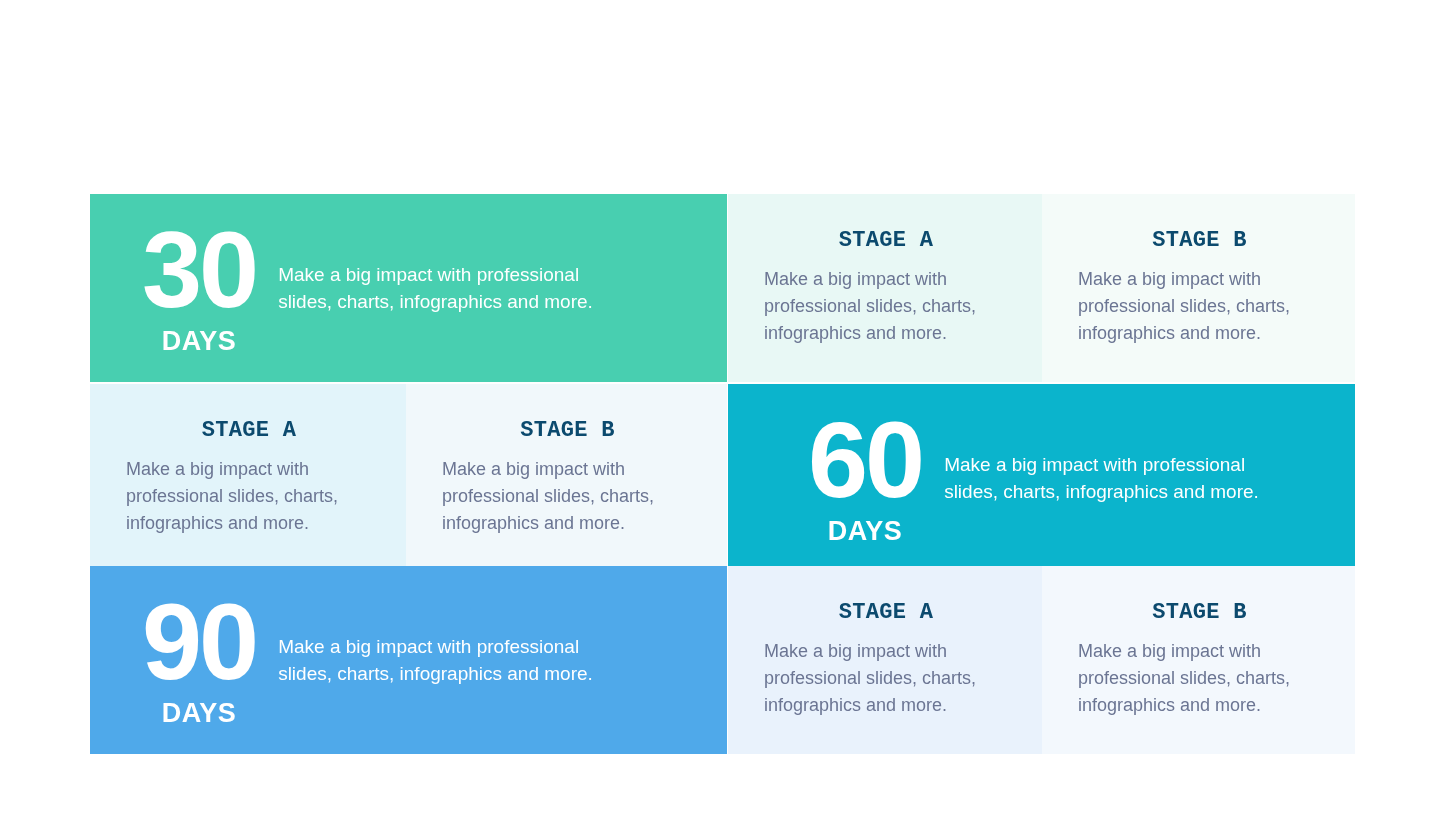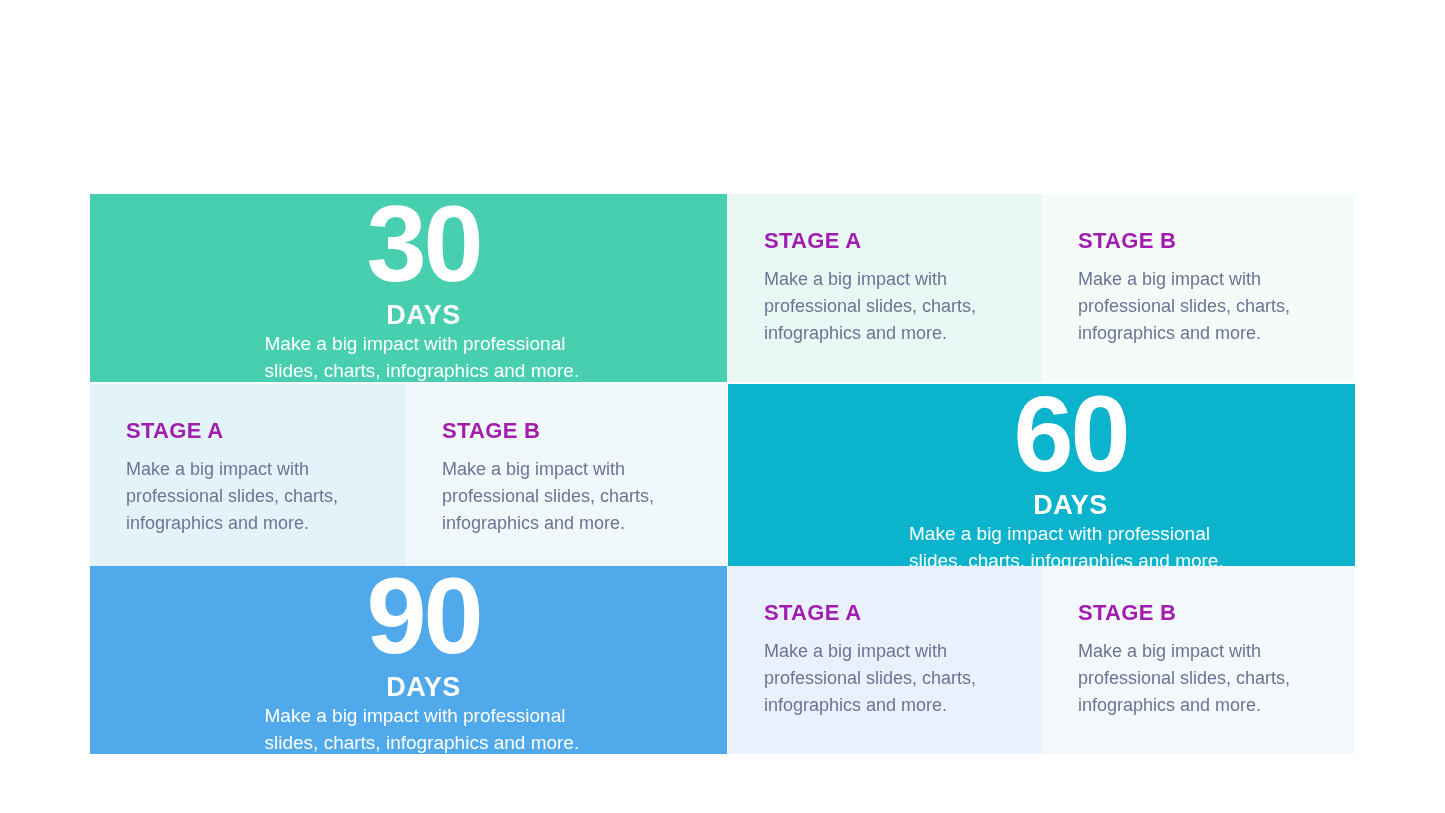--- a/index.html
+++ b/index.html
@@ -68,21 +68,20 @@
   .row-3 { top: 372px; }
 
   
   .num-panel {
     position: absolute;
     top: 0;
     height: 188px;
     display: flex;
     align-items: center;
     box-sizing: border-box;
-    flex-direction: column;
   }
   .num-panel.left  { left: 0px;   width: 637px; padding-left: 52px; }
   .num-panel.right { left: 638px; width: 627px; padding-left: 80px; }
 
   .num-block {
     text-align: center;
     flex: 0 0 auto;
     margin-right: 22px;
   }
   .num-value {
@@ -115,27 +114,28 @@
 
   
   .stage-cell {
     position: absolute;
     top: 0;
     height: 188px;
     box-sizing: border-box;
     padding: 34px 34px 0 36px;
   }
   .stage-title {
-    font-family: Liberation Sans, sans-serif;
+    font-family: Liberation Mono, monospace;
     font-size: 22px;
     line-height: 26px;
     font-weight: bold;
     letter-spacing: 0.3px;
-    color: #a21caf;
+    color: #0c4a6e;
     margin: 0 0 12px 0;
+    text-align: center;
   }
   .stage-desc {
     font-family: "Liberation Sans", sans-serif;
     font-size: 18px;
     line-height: 27px;
     color: #6b7593;
     margin: 0;
     max-width: 240px;
   }
 

